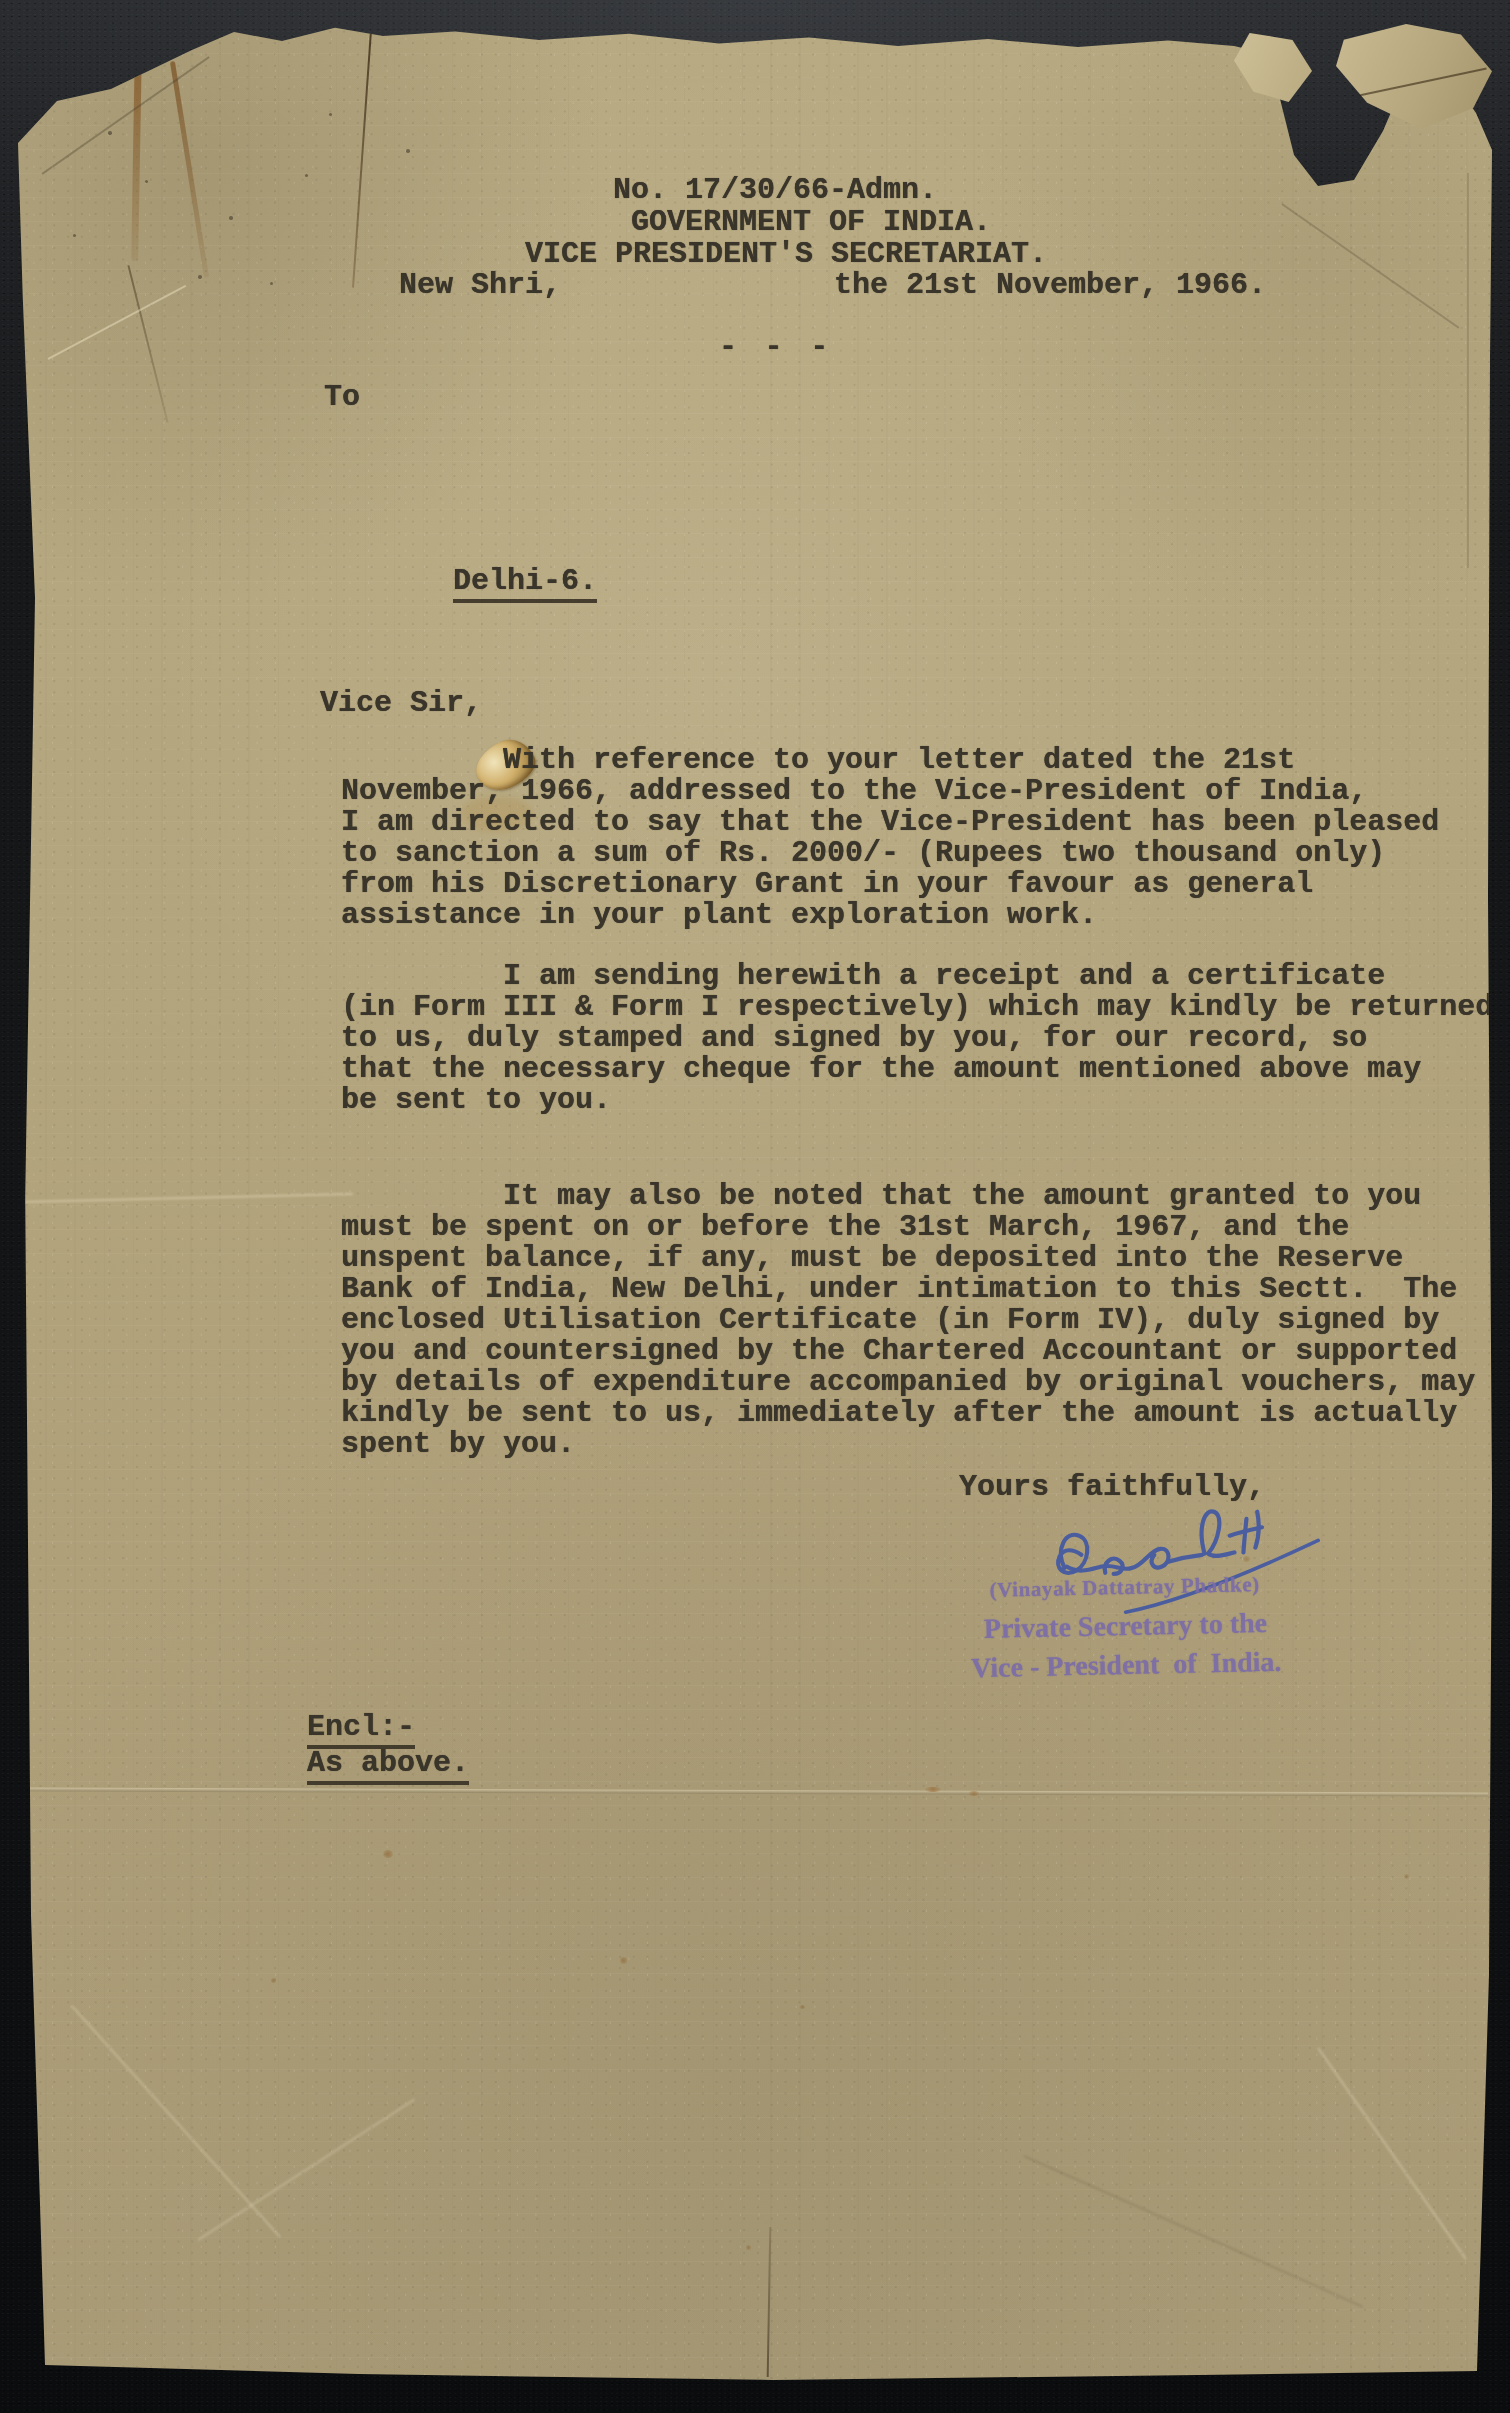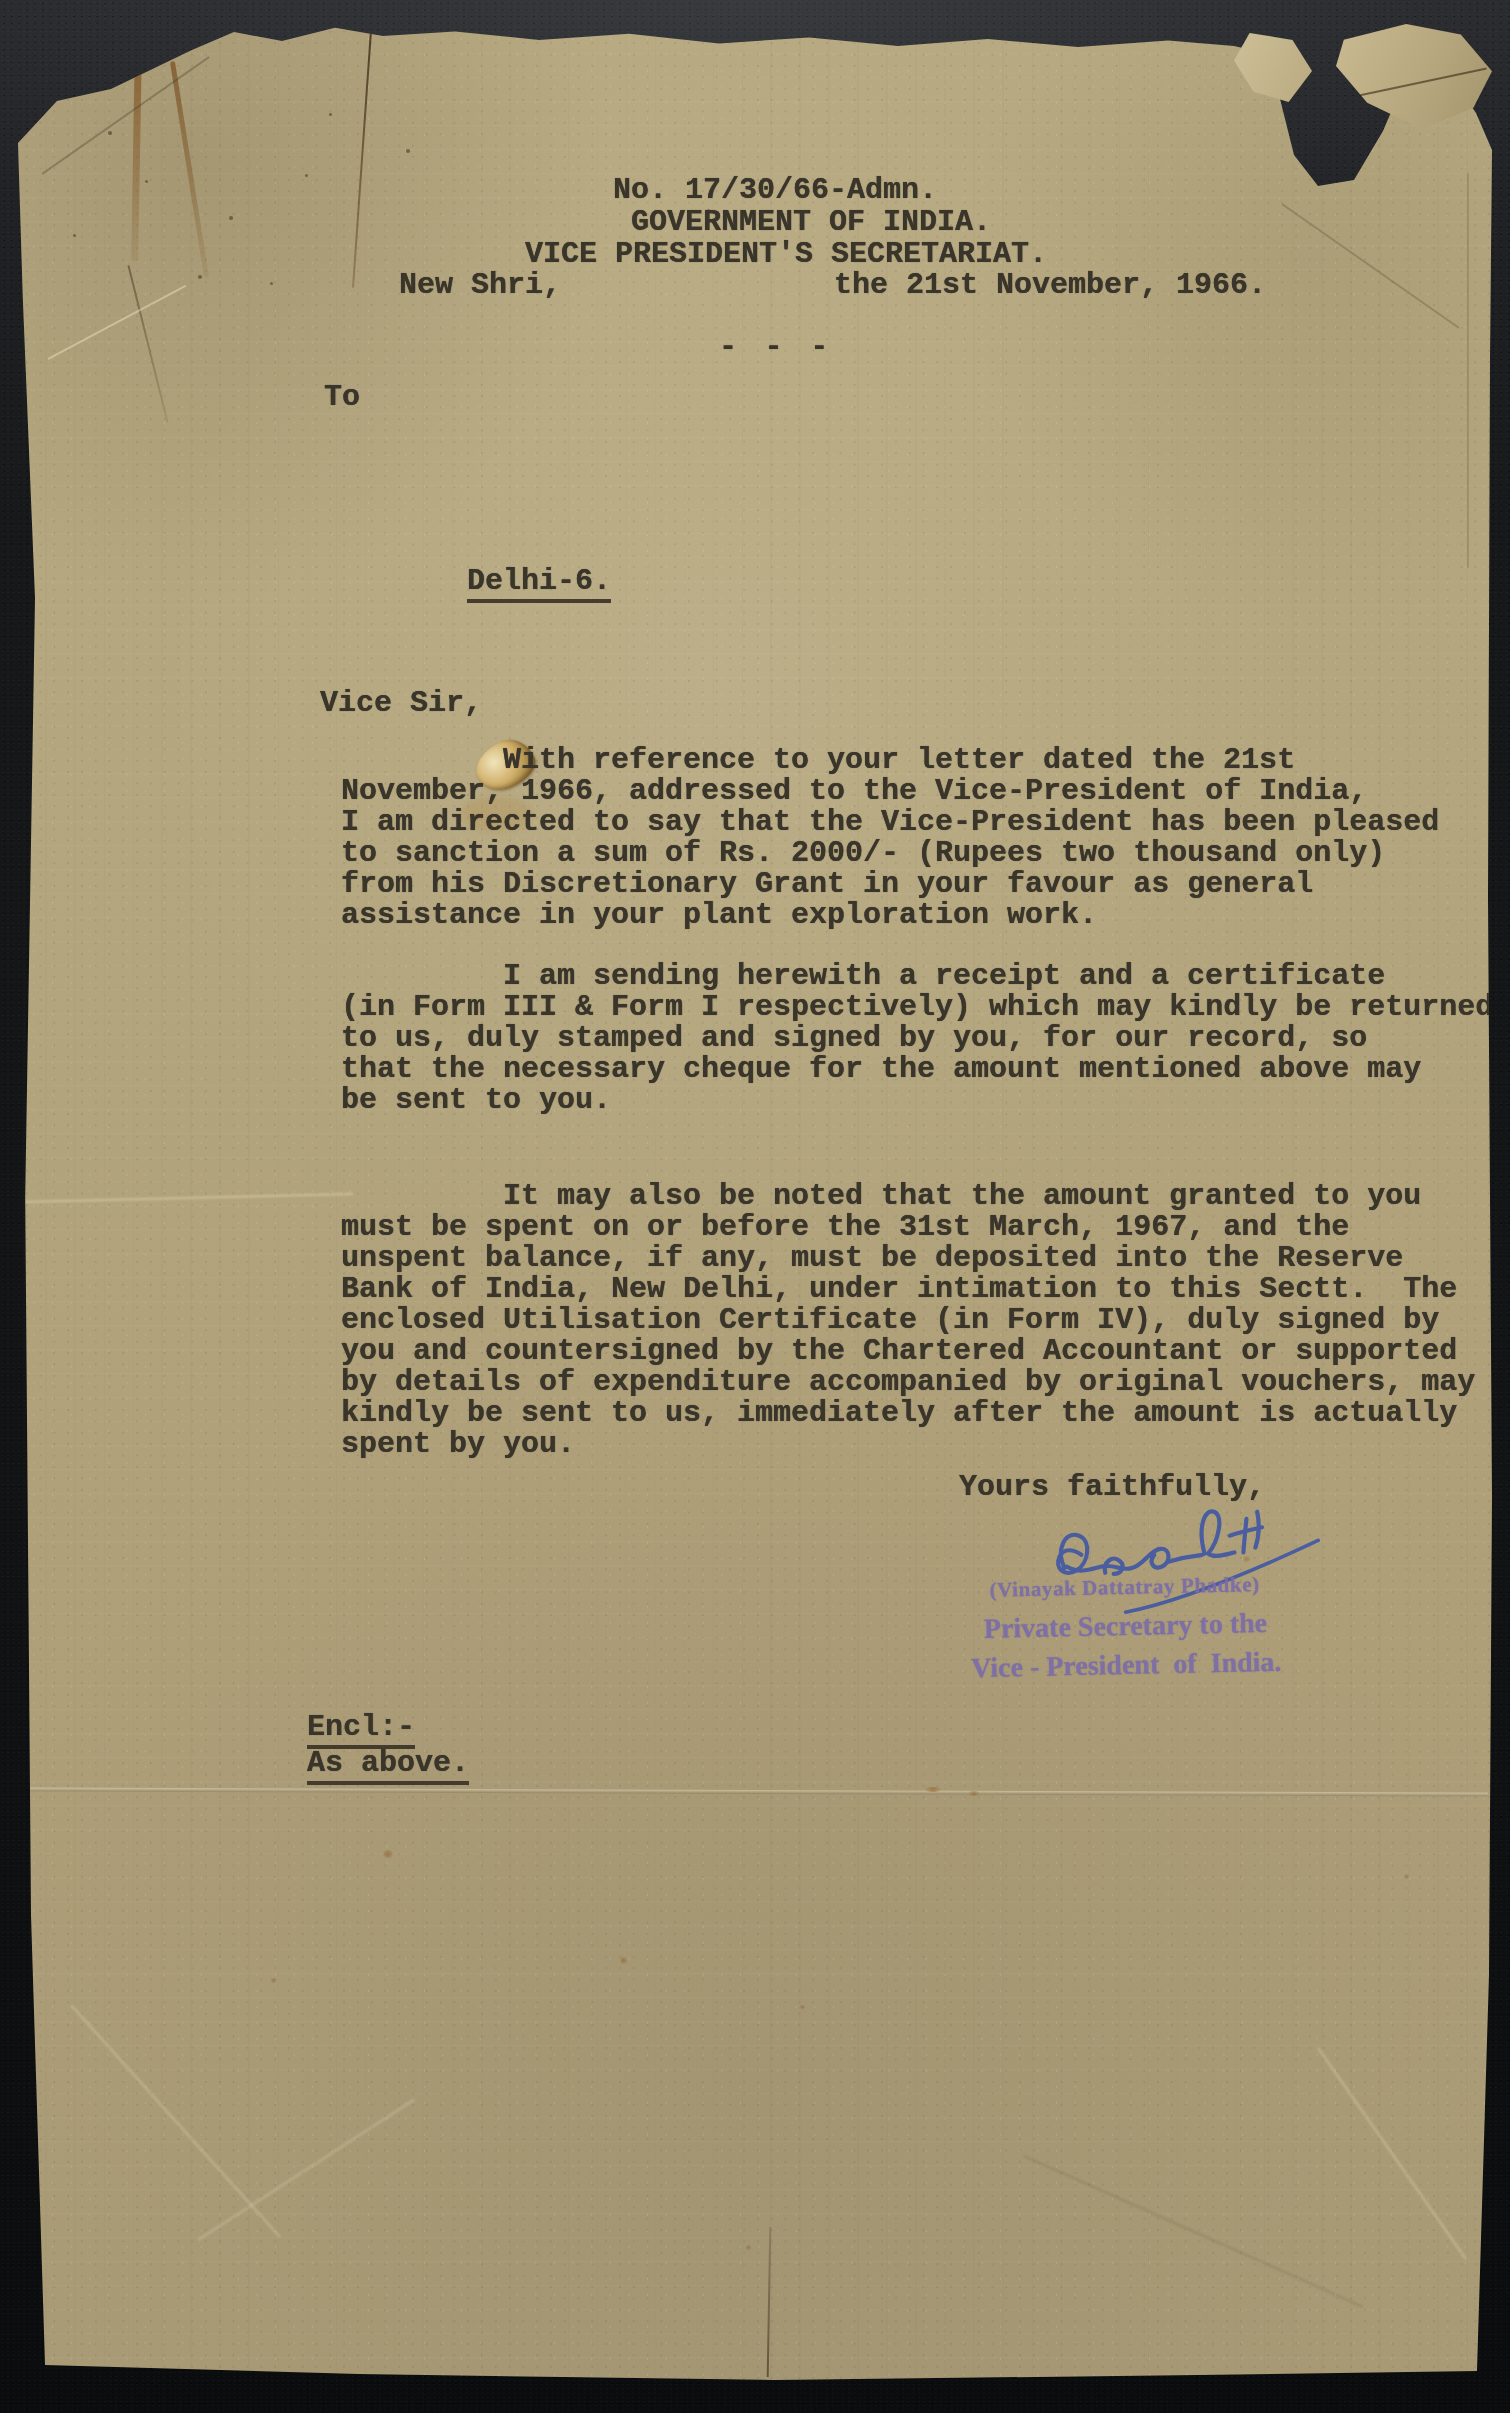--- a/index.html
+++ b/index.html
@@ -121,21 +121,21 @@
               box-shadow:inset -2.4px -2.4px 4.8px rgba(90,60,20,0.6),0.6px 1.2px 2.4px rgba(60,40,10,0.4);"></div>
 
   <div class="txt" style="left:595px;top:152px;">No. 17/30/66-Admn.</div>
   <div class="txt" style="left:577px;top:184px;margin-left:36px;">GOVERNMENT OF INDIA.</div>
   <div class="txt" style="left:507px;top:216px;">VICE PRESIDENT'S SECRETARIAT.</div>
   <div class="txt" style="left:381px;top:247px;">New Shri,</div>
   <div class="txt" style="left:816px;top:247px;">the 21st November, 1966.</div>
   <div class="txt" style="left:701px;top:309px;letter-spacing:4.8px;">- - -</div>
 
   <div class="txt" style="left:306px;top:359px;">To</div>
-  <div class="txt" style="left:449px;top:543px;text-decoration:underline;"><span class="u">Delhi-6.</span></div>
+  <div class="txt" style="left:435px;top:543px;text-decoration:underline;"><span class="u">Delhi-6.</span></div>
 
 
   <div class="txt" style="left:302px;top:665px;">Vice Sir,</div>
 
   <div class="txt para" style="left:302px;top:722px;">With reference to your letter dated the 21st
 November, 1966, addressed to the Vice-President of India,
 I am directed to say that the Vice-President has been pleased
 to sanction a sum of Rs. 2000/- (Rupees two thousand only)
 from his Discretionary Grant in your favour as general
 assistance in your plant exploration work.</div>

